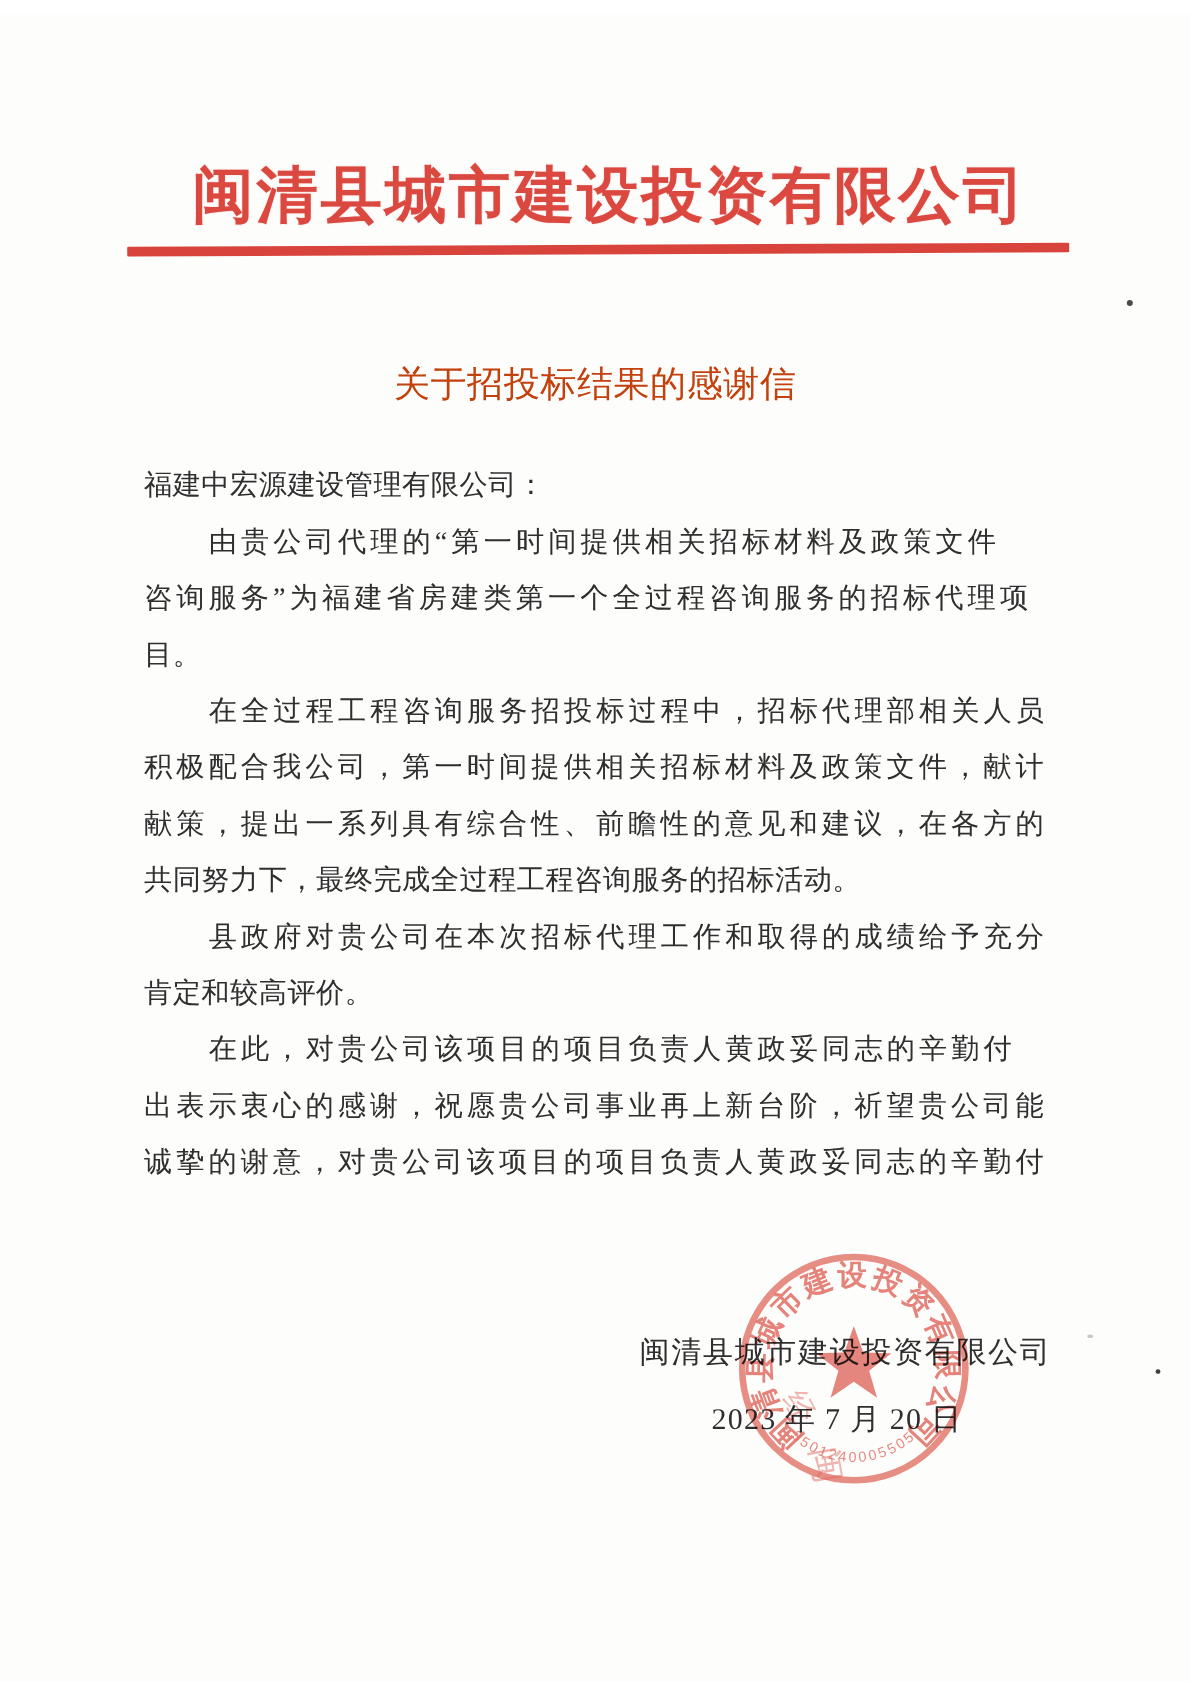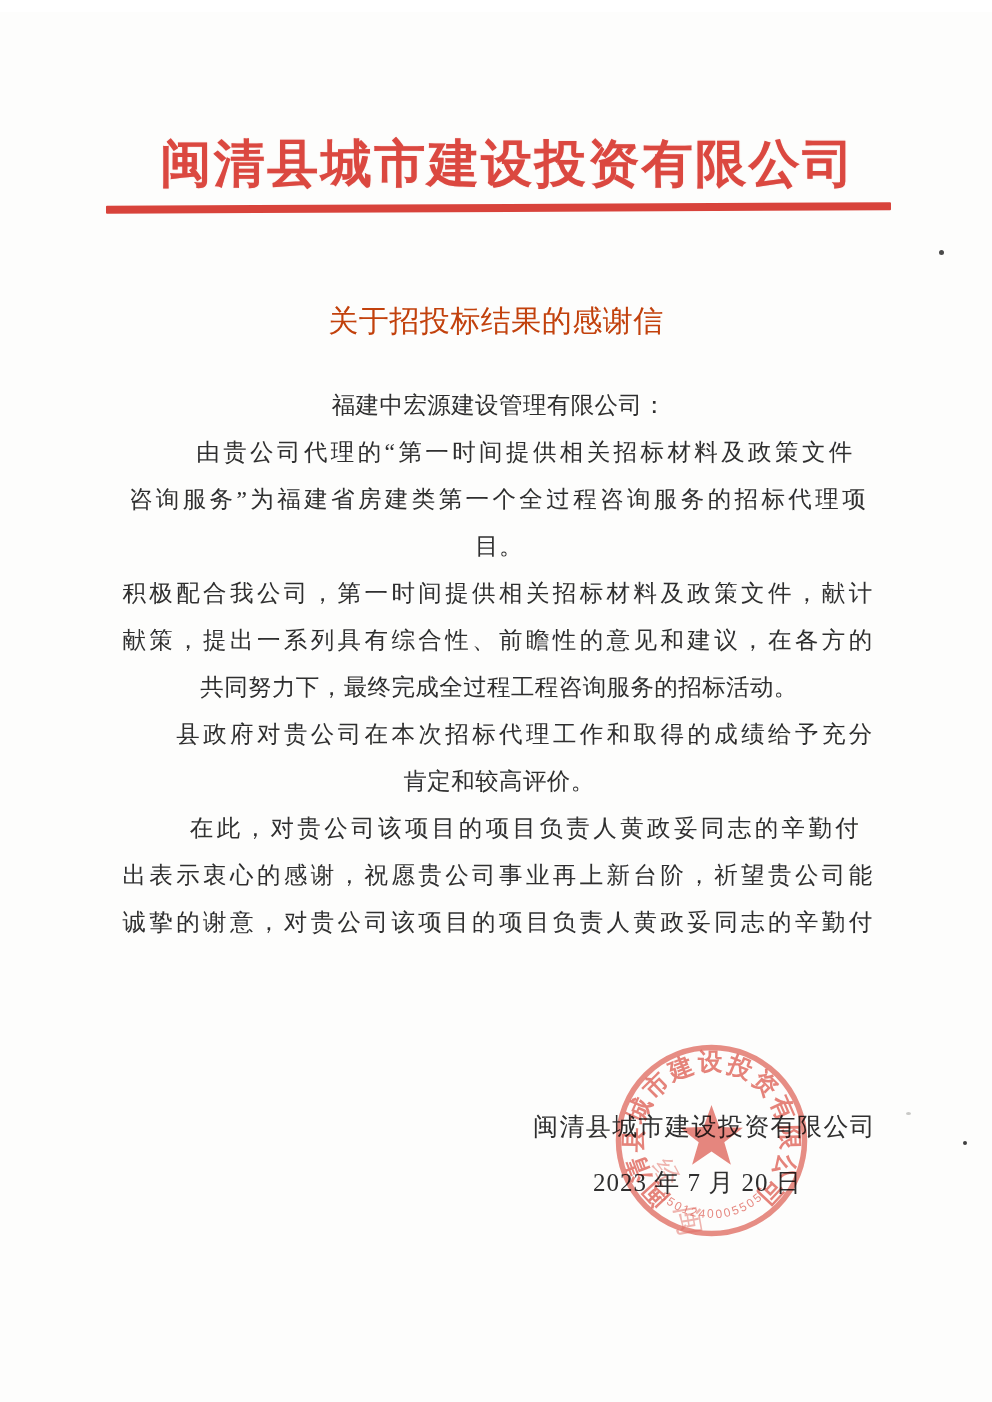--- a/index.html
+++ b/index.html
@@ -36,21 +36,21 @@
     font-size:30px;line-height:40px;font-weight:500;
     letter-spacing:0.5px;color:#c2410c;
     white-space:nowrap;
   }
   
   .letter-body{
     position:absolute;top:370px;left:120px;width:758px;
     font-size:23.5px;color:#2f2f2f;
   }
   .bline{
-    height:47px;line-height:47px;white-space:nowrap;text-align:center;
+    height:47px;line-height:47px;white-space:nowrap;
   }
   .bline.fill{letter-spacing:3.4px;}
   .bline.snug{letter-spacing:0.4px;}
   .bline.indent{padding-left:54px;}
   
   .sig-company{
     position:absolute;top:1098px;left:533px;
     font-size:25px;letter-spacing:1.4px;color:#2f2f2f;white-space:nowrap;
   }
   .sig-date{
@@ -77,20 +77,21 @@
   <div class="letterhead">闽清县城市建设投资有限公司</div>
   <div class="letterhead-rule"></div>
 
   <div class="doc-title">关于招投标结果的感谢信</div>
 
   <div class="letter-body">
     <div class="bline snug">福建中宏源建设管理有限公司：</div>
     <div class="bline fill indent">由贵公司代理的“第一时间提供相关招标材料及政策文件</div>
     <div class="bline fill">咨询服务”为福建省房建类第一个全过程咨询服务的招标代理项</div>
     <div class="bline snug">目。</div>
+    <div class="bline fill indent">在全过程工程咨询服务招投标过程中，招标代理部相关人员</div>
     <div class="bline fill">积极配合我公司，第一时间提供相关招标材料及政策文件，献计</div>
     <div class="bline fill">献策，提出一系列具有综合性、前瞻性的意见和建议，在各方的</div>
     <div class="bline snug">共同努力下，最终完成全过程工程咨询服务的招标活动。</div>
     <div class="bline fill indent">县政府对贵公司在本次招标代理工作和取得的成绩给予充分</div>
     <div class="bline snug">肯定和较高评价。</div>
     <div class="bline fill indent">在此，对贵公司该项目的项目负责人黄政妥同志的辛勤付</div>
     <div class="bline fill">出表示衷心的感谢，祝愿贵公司事业再上新台阶，祈望贵公司能</div>
     <div class="bline fill">诚挚的谢意，对贵公司该项目的项目负责人黄政妥同志的辛勤付</div>
   </div>
 

